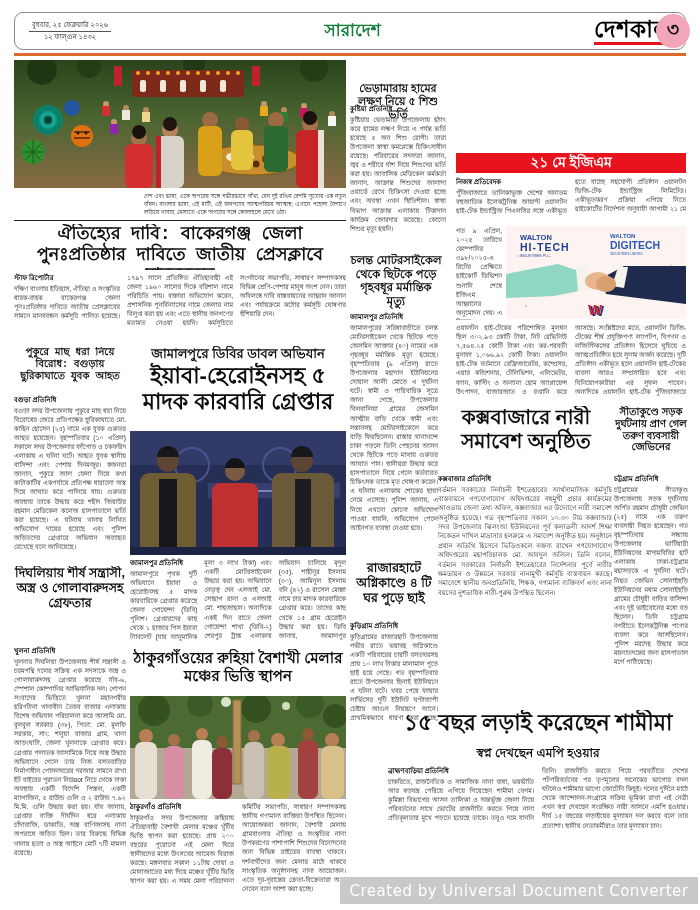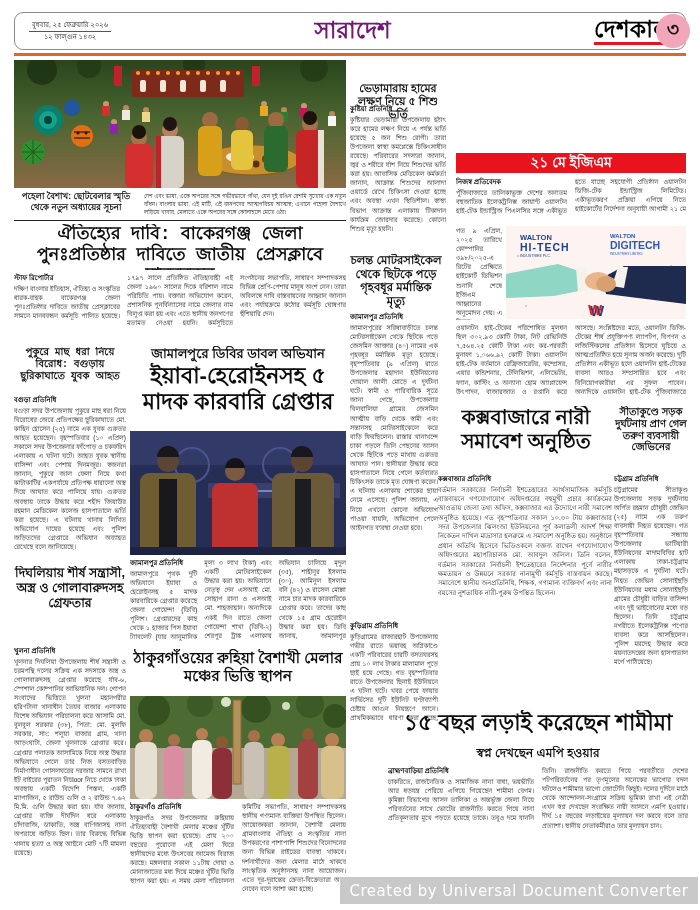--- a/index.html
+++ b/index.html
@@ -9,21 +9,21 @@
   .hl{font-weight:700;color:#0d0d0d;text-align:center;line-height:1.18;overflow:hidden;}
   .body-txt{font-size:6.4px;line-height:1.42;text-align:justify;color:#1c1c1c;overflow:hidden;}
   .byline{display:block;font-weight:700;font-size:6.8px;margin-bottom:1px;color:#000;}
   .c3{column-count:3;column-gap:7px;}
   .c2{column-count:2;column-gap:8px;}
   
   .header-box{left:14px;top:12px;width:672px;height:38px;border:1px solid #8a8a8a;border-radius:9px;
               display:flex;align-items:center;justify-content:space-between;padding:0 14px;box-sizing:border-box;}
   .date-block{font-size:6.8px;line-height:1.5;color:#111;text-align:center;}
   .date-block .d1{border-bottom:1px solid #555;padding:0 3px 1px 3px;}
-  .section-title{font-size:23px;font-weight:700;color:#701a75;}
+  .section-title{font-size:17px;font-weight:700;color:#15803d;}
   .masthead{font-size:23px;font-weight:900;color:#000;border-bottom:3px solid #e8131d;line-height:1.05;letter-spacing:.5px;}
   .page-circle{position:absolute;right:10px;top:14px;width:34px;height:34px;border-radius:50%;
                background:#f2a6ba;display:flex;align-items:center;justify-content:center;
                font-size:19px;font-weight:700;color:#111;}
   .rule-orange{left:14px;top:53px;width:672px;height:3px;background:#d96a2c;}
   .rule-black{left:14px;top:220px;width:332px;height:1px;background:#222;}
   .banner-red{background:#e8131d;color:#fff;font-weight:700;font-size:14px;display:flex;
               align-items:center;justify-content:center;}
   .caption-bold{font-size:8.6px;font-weight:700;text-align:center;line-height:1.3;color:#111;}
   .caption-small{font-size:5.6px;line-height:1.45;text-align:justify;color:#222;overflow:hidden;}
@@ -175,21 +175,20 @@
           </g>
         <g>
             <circle cx="125" cy="78" r="8" fill="#a5734a"></circle>
             <circle cx="125" cy="72" r="7" fill="#1c120d"></circle>
             <rect x="111" y="84" width="28" height="44" rx="6" fill="#d42f2f"></rect>
           </g>
       </g>
     </svg>
   </div>
 
-  <div class="abs caption-bold" style="left:14px;top:191px;width:124px;height:27px;">পহেলা বৈশাখ: ছোটবেলার স্মৃতি থেকে নতুন অধ্যায়ের সূচনা</div>
   <div class="abs caption-small" style="left:144px;top:192px;width:202px;height:26px;">দেশ এবং ভাষা, একে অপরের সঙ্গে গভীরভাবে গাঁথা, যেন দুই রঙিন রেশমি সুতোয় এক নতুন বাঁধন। বাংলার ভাষা, এই মাটি, এই জনপদের আত্মপরিচয় আত্মস্থ; এখানে পহেলা বৈশাখে লড়িয়ে খাবার, মেলাতে একে অপরের সঙ্গে কোলাহলে মেতে ওঠা।</div>
   <div class="abs rule-black"></div>
 
   <div class="abs hl" style="left:14px;top:224px;width:332px;height:46px;font-size:17.5px;font-family:Liberation Mono, monospace;">ঐতিহ্যের দাবি: বাকেরগঞ্জ জেলা পুনঃপ্রতিষ্ঠার দাবিতে জাতীয় প্রেসক্লাবে মানববন্ধন</div>
   <div class="abs body-txt c3" style="left:14px;top:273px;width:332px;height:70px;">
     <span class="byline">স্টাফ রিপোর্টার</span>
     <span>দক্ষিণ বাংলার ইতিহাস, ঐতিহ্য ও সংস্কৃতির ধারক-বাহক বাকেরগঞ্জ জেলা পুনঃপ্রতিষ্ঠার দাবিতে জাতীয় প্রেসক্লাবের সামনে মানববন্ধন কর্মসূচি পালিত হয়েছে। ১৭৯৭ সালে প্রতিষ্ঠিত ঐতিহ্যবাহী এই জেলা ১৯৬০ সালের দিকে বরিশাল নামে পরিচিতি পায়। বক্তারা অভিযোগ করেন, প্রশাসনিক পুনর্বিন্যাসের নামে জেলার নাম বিলুপ্ত করা হয় এবং এতে স্থানীয় জনগণের মতামত নেওয়া হয়নি। কর্মসূচিতে সংগঠনের সভাপতি, সাধারণ সম্পাদকসহ বিভিন্ন শ্রেণি-পেশার মানুষ অংশ নেন। তারা অবিলম্বে দাবি বাস্তবায়নের আহ্বান জানান এবং পর্যায়ক্রমে কঠোর কর্মসূচি ঘোষণার হুঁশিয়ারি দেন।</span>
   </div>
 
   <div class="abs hl" style="left:14px;top:347px;width:112px;height:46px;font-size:10px;font-family:Liberation Mono, monospace;">পুকুরে মাছ ধরা নিয়ে বিরোধ: বগুড়ায় ছুরিকাঘাতে যুবক আহত</div>
@@ -306,20 +305,21 @@
     <span class="byline">কুষ্টিয়া প্রতিনিধি</span>
     <span>কুষ্টিয়ার ভেড়ামারা উপজেলায় হঠাৎ করে হামের লক্ষণ নিয়ে এ পর্যন্ত ভর্তি হয়েছে ৫ জন শিশু রোগী। তারা উপজেলা স্বাস্থ্য কমপ্লেক্সে চিকিৎসাধীন রয়েছে। পরিবারের সদস্যরা জানান, জ্বর ও শরীরে র্যাশ নিয়ে শিশুদের ভর্তি করা হয়। আবাসিক মেডিকেল কর্মকর্তা জানান, আক্রান্ত শিশুদের আলাদা ওয়ার্ডে রেখে চিকিৎসা দেওয়া হচ্ছে এবং অবস্থা এখন স্থিতিশীল। স্বাস্থ্য বিভাগ আক্রান্ত এলাকায় টিকাদান কার্যক্রম জোরদার করেছে। কোনো শিশুর মৃত্যু হয়নি।</span>
   </div>
 
   <div class="abs hl" style="left:350px;top:254px;width:92px;height:56px;font-size:11.5px;">চলন্ত মোটরসাইকেল থেকে ছিটকে পড়ে গৃহবধূর মর্মান্তিক মৃত্যু</div>
   <div class="abs body-txt" style="left:350px;top:312px;width:88px;height:246px;">
     <span class="byline">জামালপুর প্রতিনিধি</span>
     <span>জামালপুরের সরিষাবাড়ীতে চলন্ত মোটরসাইকেল থেকে ছিটকে পড়ে জেসমিন আক্তার (৪০) নামের এক গৃহবধূর মর্মান্তিক মৃত্যু হয়েছে। বৃহস্পতিবার (৯ এপ্রিল) রাতে উপজেলার মহাদান ইউনিয়নের দোয়াল আলী মোড়ে এ দুর্ঘটনা ঘটে। স্বামী ও পারিবারিক সূত্রে জানা গেছে, উপজেলার বিলবালিয়া গ্রামের জেসমিন আত্মীয় বাড়ি থেকে স্বামী এবং সন্তানসহ মোটরসাইকেলে করে বাড়ি ফিরছিলেন। রাস্তার খানাখন্দে চাকা পড়লে তিনি পেছনের আসন থেকে ছিটকে পড়ে মাথায় গুরুতর আঘাত পান। স্থানীয়রা উদ্ধার করে হাসপাতালে নিয়ে গেলে কর্তব্যরত চিকিৎসক তাকে মৃত ঘোষণা করেন। এ ঘটনায় এলাকায় শোকের ছায়া নেমে এসেছে। পুলিশ জানায়, এ নিয়ে এখনো কোনো অভিযোগ পাওয়া যায়নি, অভিযোগ পেলে আইনগত ব্যবস্থা নেওয়া হবে।</span>
   </div>
 
+  <div class="abs hl" style="left:350px;top:561px;width:88px;height:58px;font-size:12.5px;">রাজারহাটে অগ্নিকাণ্ডে ৪ টি ঘর পুড়ে ছাই</div>
   <div class="abs body-txt" style="left:350px;top:621px;width:88px;height:100px;">
     <span class="byline">কুড়িগ্রাম প্রতিনিধি</span>
     <span>কুড়িগ্রামের রাজারহাট উপজেলায় গভীর রাতে ভয়াবহ অগ্নিকাণ্ডে একটি পরিবারের চারটি বসতঘরসহ প্রায় ১০ লাখ টাকার মালামাল পুড়ে ছাই হয়ে গেছে। গত বৃহস্পতিবার রাতে উপজেলার ছিনাই ইউনিয়নে এ ঘটনা ঘটে। খবর পেয়ে ফায়ার সার্ভিসের দুটি ইউনিট ঘণ্টাব্যাপী চেষ্টায় আগুন নিয়ন্ত্রণে আনে। প্রাথমিকভাবে ধারণা করা হচ্ছে, রান্নাঘরের চুলা থেকে আগুনের সূত্রপাত হয়েছে।</span>
   </div>
 
   <div class="abs banner-red" style="left:456px;top:153px;width:230px;height:20px;">২১ মে ইজিএম</div>
   <div class="abs body-txt c2" style="left:456px;top:177px;width:230px;height:46px;">
     <span class="byline">নিজস্ব প্রতিবেদক</span>
     <span>পুঁজিবাজারে তালিকাভুক্ত দেশের অন্যতম বহুজাতিক ইলেকট্রনিক্স জায়ান্ট ওয়ালটন হাই-টেক ইন্ডাস্ট্রিজ পিএলসির সঙ্গে একীভূত হতে যাচ্ছে সহযোগী প্রতিষ্ঠান ওয়ালটন ডিজি-টেক ইন্ডাস্ট্রিজ লিমিটেড। একীভূতকরণ প্রক্রিয়া এগিয়ে নিতে হাইকোর্টের নির্দেশনা অনুযায়ী আগামী ২১ মে বেলা ১১টায় বিশেষ সাধারণ সভা (ইজিএম) আহ্বান করা হয়েছে।</span>
   </div>

